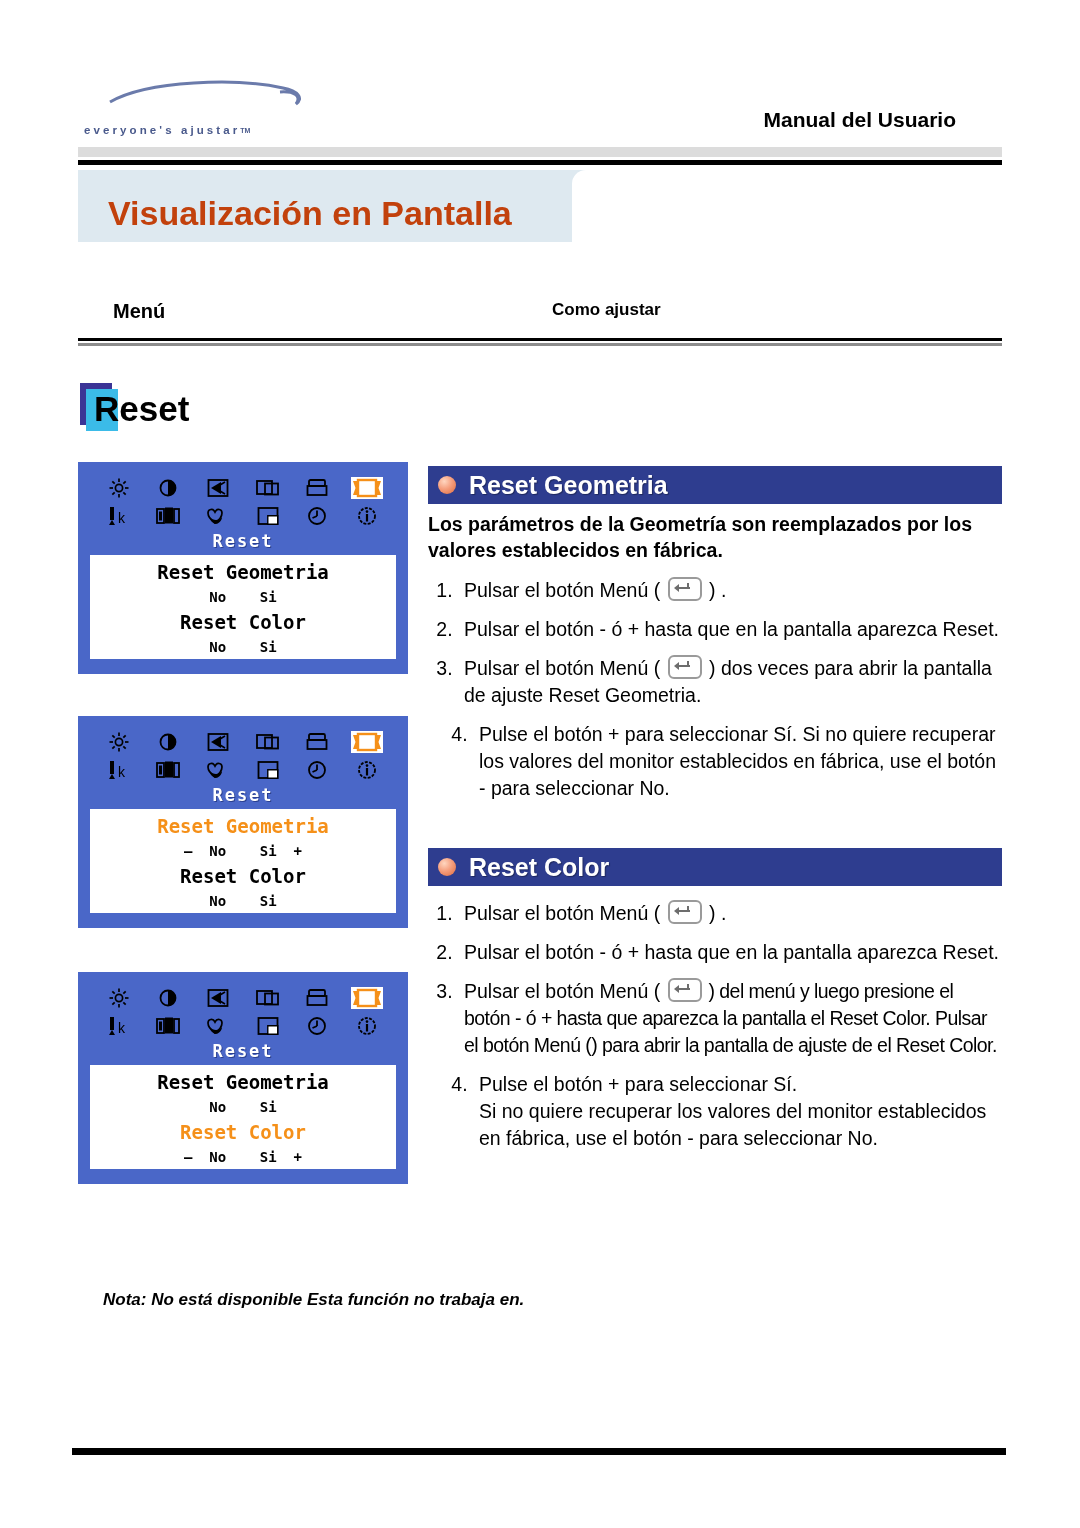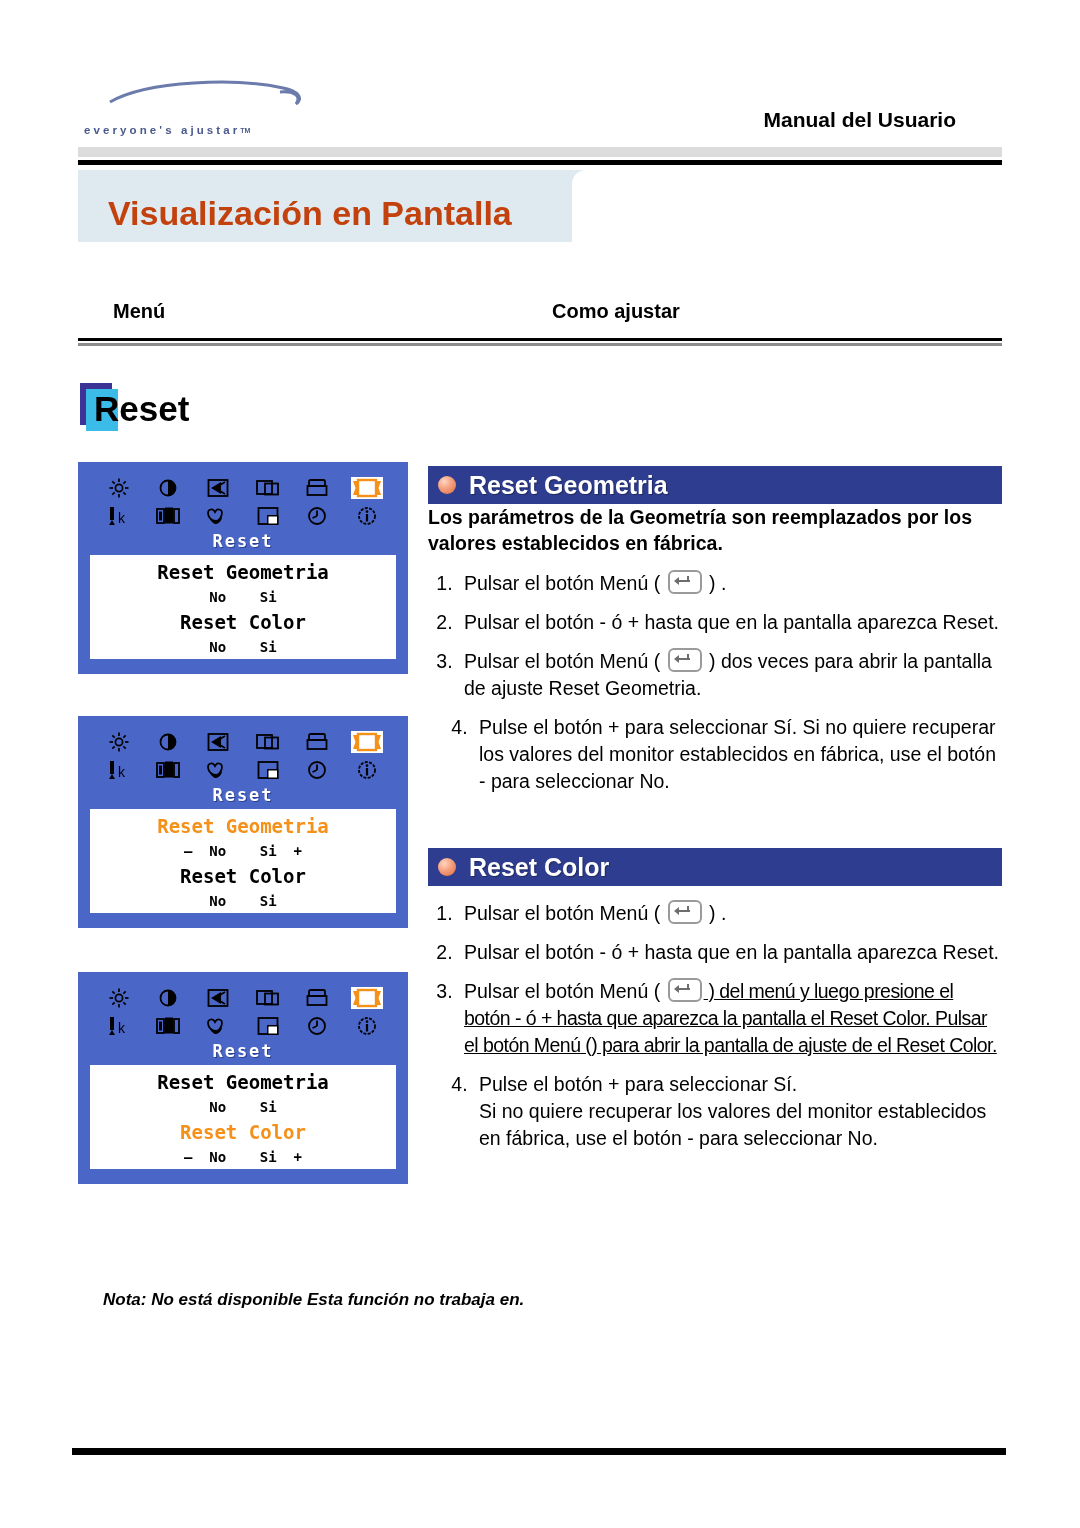--- a/index.html
+++ b/index.html
@@ -125,21 +125,21 @@
     position: absolute;
     left: 113px;
     top: 300px;
     font-size: 20px;
     font-weight: bold;
   }
   .col-how-label {
     position: absolute;
     left: 552px;
     top: 300px;
-    font-size: 20px;
+    font-size: 17px;
     font-weight: bold;
   }
   .rule-double {
     position: absolute;
     left: 78px;
     top: 338px;
     width: 924px;
     height: 9px;
   }
   .rule-double .a { position:absolute; left:0; top:0; width:100%; height:3px; background:#000; }
@@ -252,36 +252,37 @@
     margin-right: 13px;
   }
   .sec-title {
     color:#fff;
     font-size: 25px;
     font-weight: bold;
     white-space:nowrap;
     text-shadow: 1px 1px 1px rgba(0,0,0,0.35);
   }
   .sec-desc {
+    margin-top: 7px;
     font-size: 19.5px;
     font-weight: bold;
     line-height: 26px;
     color:#000;
   }
 
   ol.steps {
     margin: 14px 0 0 0;
     padding: 0 0 0 30px;
     list-style: decimal;
     font-size: 19.5px;
     line-height: 27px;
   }
   ol.steps li { margin-bottom: 12px; padding-left: 6px; }
   ol.steps li:last-child { margin-bottom: 0; margin-left: 15px; }
-  .tight { letter-spacing: -0.55px; text-decoration: underline; }
+  .tight { letter-spacing: -0.55px; }
 
   .menu-btn {
     display:inline-block;
     vertical-align: -4px;
     width: 30px; height: 20px;
     border: 2px solid #9a9a9a;
     border-radius: 6px;
     position: relative;
     margin: 0 2px;
     background:#fff;

